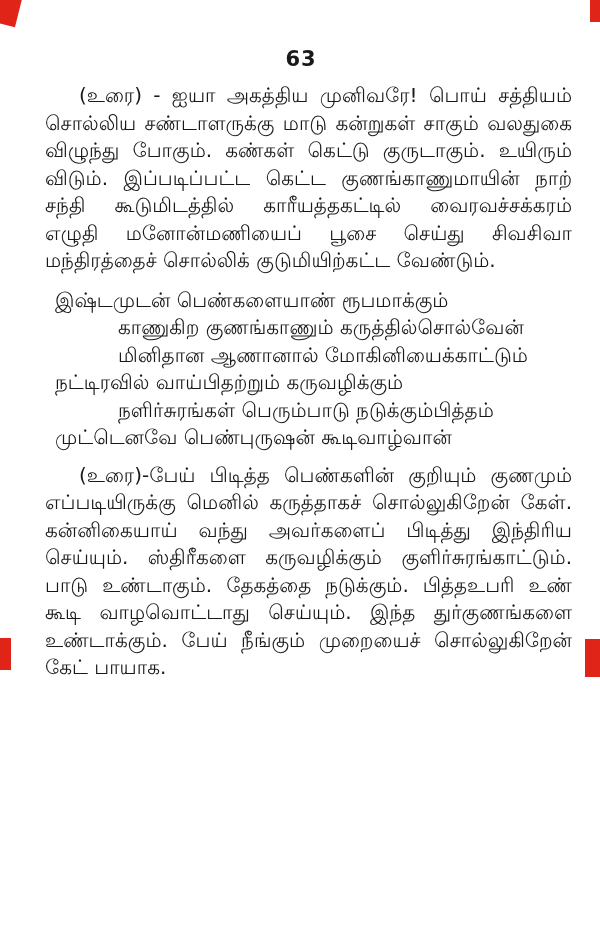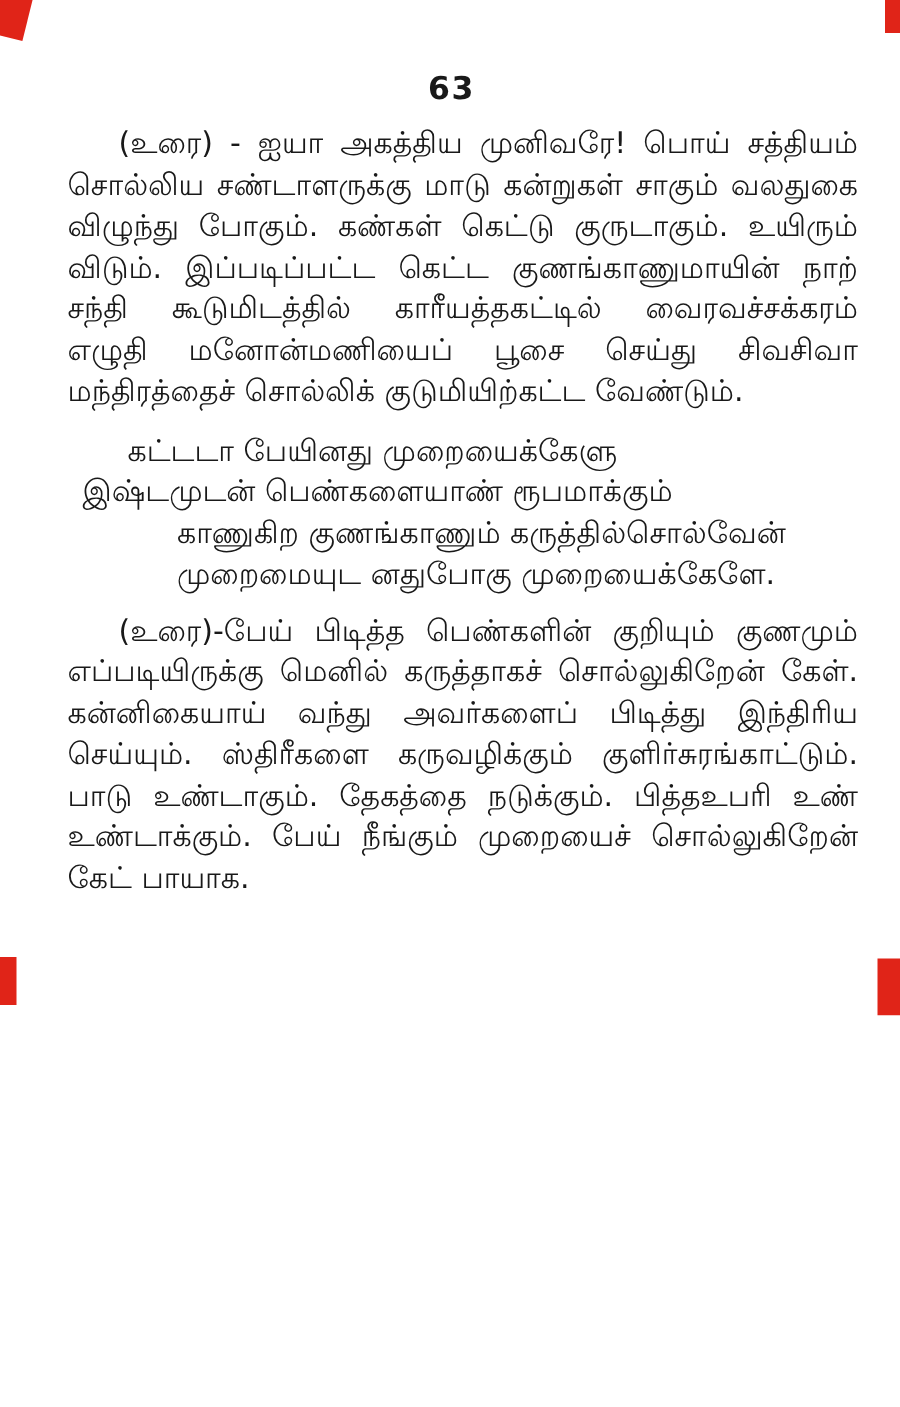--- a/index.html
+++ b/index.html
@@ -73,28 +73,31 @@
       <div class="line first">(உரை) - ஐயா அகத்திய முனிவரே! பொய் சத்தியம்</div>
       <div class="line alt">சொல்லிய சண்டாளருக்கு மாடு கன்றுகள் சாகும் வலதுகை</div>
       <div class="line">விழுந்து போகும். கண்கள் கெட்டு குருடாகும். உயிரும் போய்</div>
       <div class="line alt">விடும். இப்படிப்பட்ட கெட்ட குணங்காணுமாயின் நாற்</div>
       <div class="line">சந்தி கூடுமிடத்தில் காரீயத்தகட்டில் வைரவச்சக்கரம்</div>
       <div class="line alt">எழுதி மனோன்மணியைப் பூசை செய்து சிவசிவா வென்னும்</div>
       <div class="line last">மந்திரத்தைச் சொல்லிக் குடுமியிற்கட்ட வேண்டும்.</div>
     </div>
 
   <div class="verse">
-      <div class="line first">கட்டடா பேயினது முறையைக்கேளு</div>
       <div class="line">இஷ்டமுடன் பெண்களையாண் ரூபமாக்கும்</div>
       <div class="line alt">காணுகிற குணங்காணும் கருத்தில்சொல்வேன்</div>
-      <div class="line alt last">முறைமையுட னதுபோகு முறையைக்கேளே.</div>
+      <div class="line alt">மினிதான ஆணானால் மோகினியைக்காட்டும்</div>
+      <div class="line">நட்டிரவில் வாய்பிதற்றும் கருவழிக்கும்</div>
+      <div class="line alt">நளிர்சுரங்கள் பெரும்பாடு நடுக்கும்பித்தம்</div>
+      <div class="line">முட்டெனவே பெண்புருஷன் கூடிவாழ்வான்</div>
     </div>
 
   <div class="para">
       <div class="line first">(உரை)-பேய் பிடித்த பெண்களின் குறியும் குணமும்</div>
       <div class="line alt">எப்படியிருக்கு மெனில் கருத்தாகச் சொல்லுகிறேன் கேள்.</div>
       <div class="line">கன்னிகையாய் வந்து அவர்களைப் பிடித்து இந்திரிய தஷ்டஞ்</div>
       <div class="line alt">செய்யும். ஸ்திரீகளை கருவழிக்கும் குளிர்சுரங்காட்டும். பெரும்</div>
       <div class="line">பாடு உண்டாகும். தேகத்தை நடுக்கும். பித்தஉபரி உண்</div>
+      <div class="line">கூடி வாழவொட்டாது செய்யும். இந்த துர்குணங்களை</div>
       <div class="line alt">உண்டாக்கும். பேய் நீங்கும் முறையைச் சொல்லுகிறேன்</div>
       <div class="line last">கேட் பாயாக.</div>
     </div>
 </div>
 
 </body></html>

